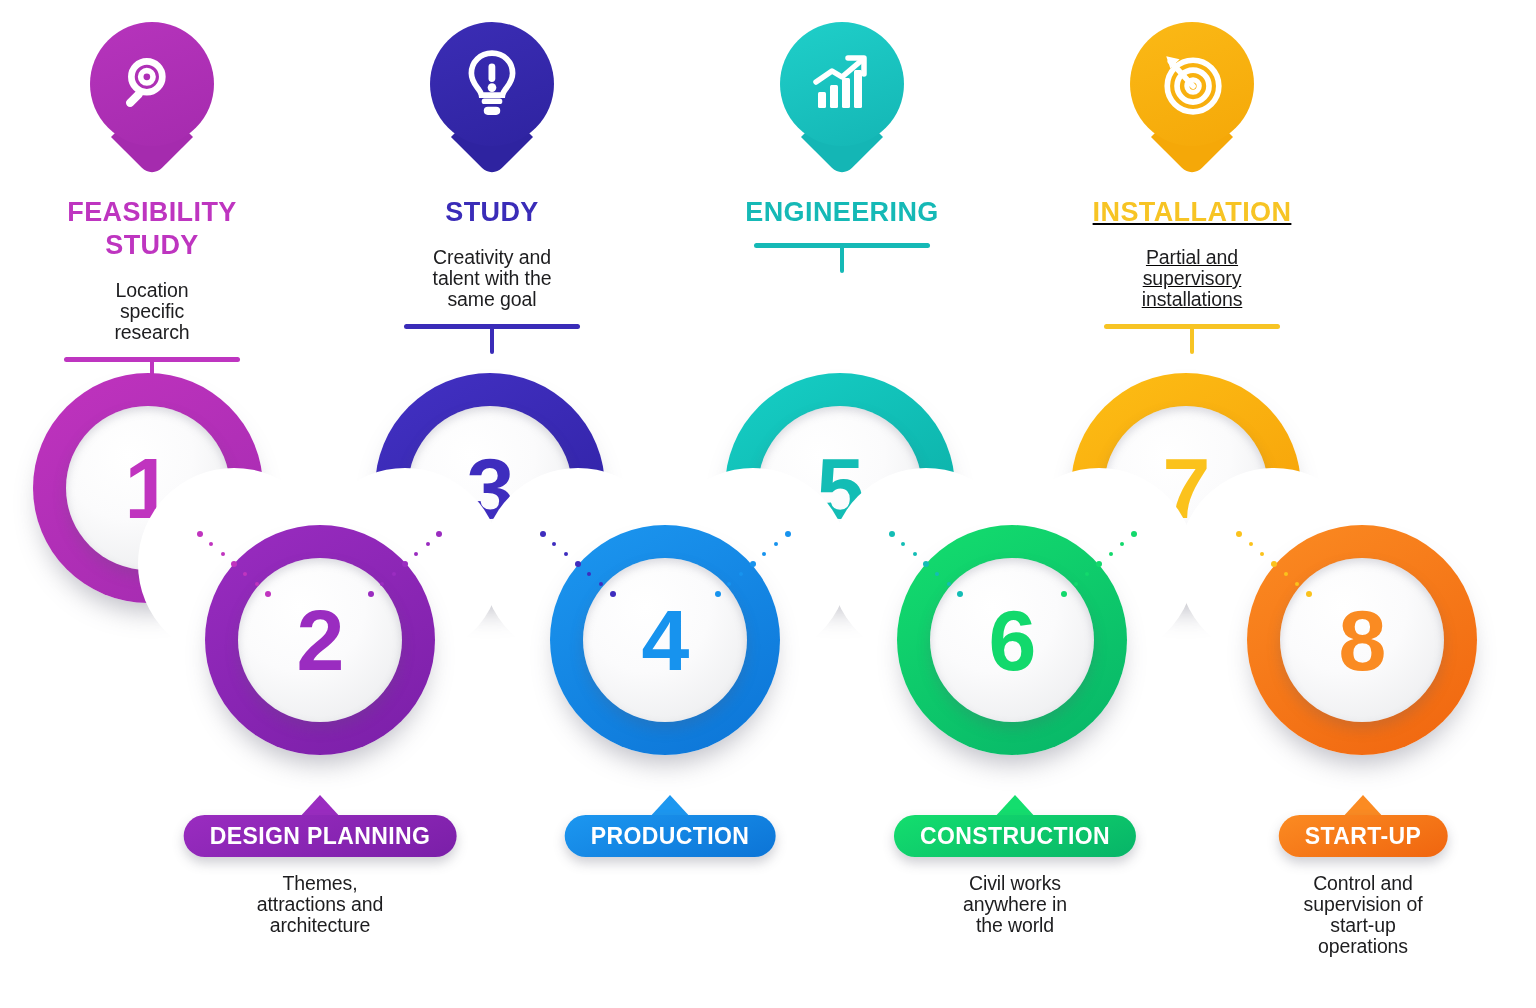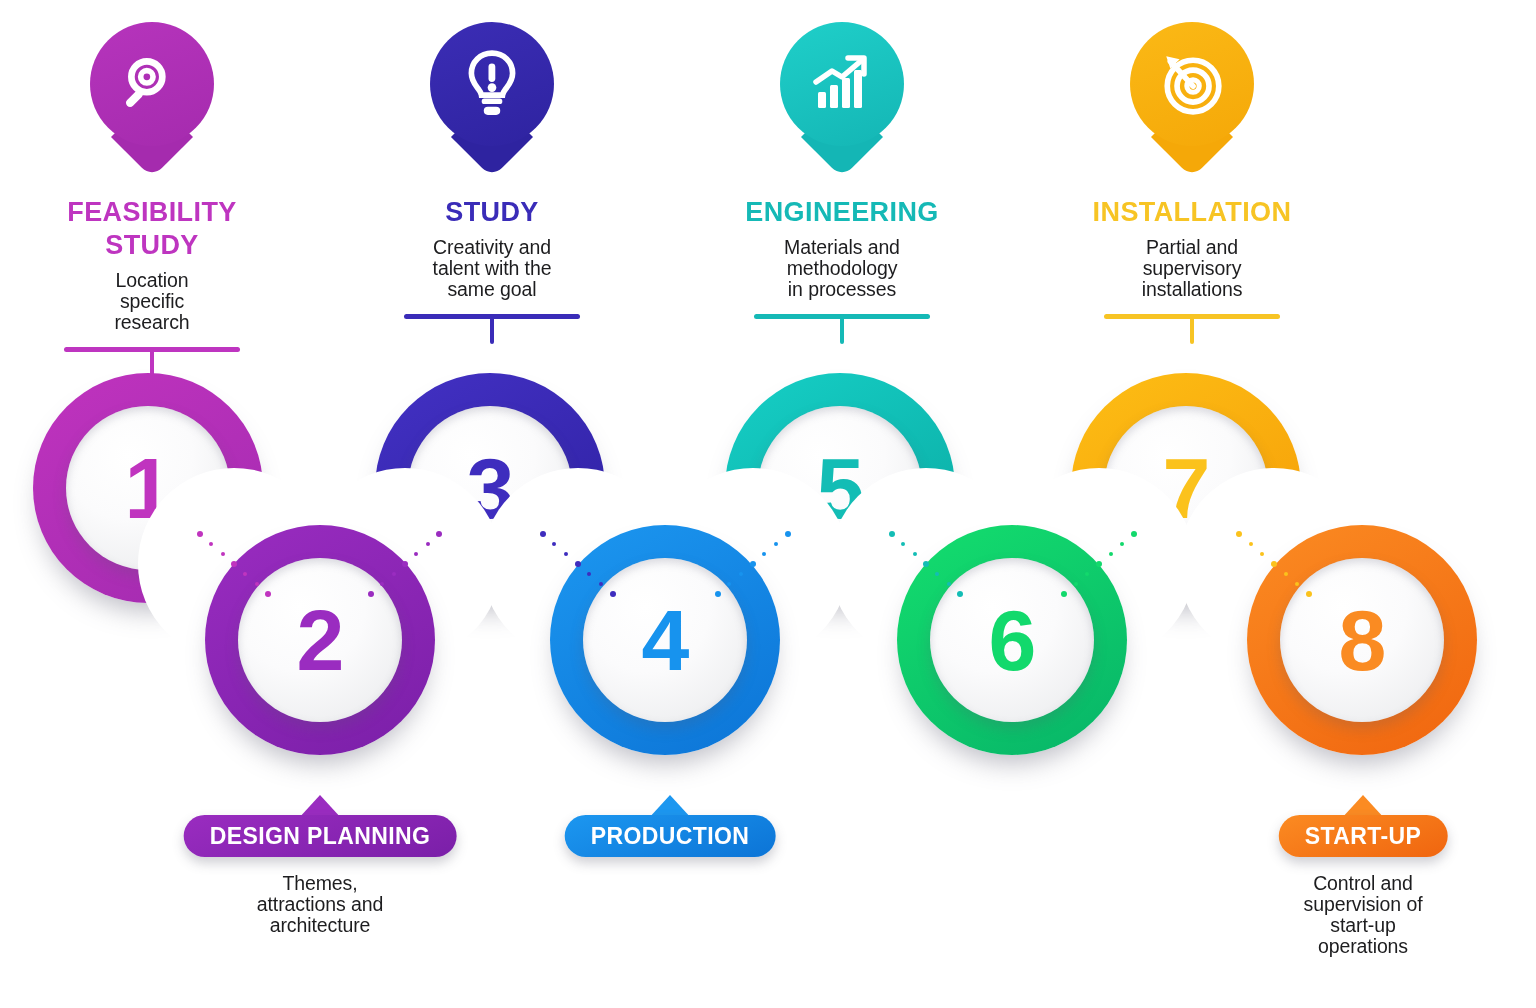--- a/index.html
+++ b/index.html
@@ -22,21 +22,21 @@
   }
   .pin .glyph{
     position:absolute;left:0;top:0;width:124px;height:124px;
     display:flex;align-items:center;justify-content:center;z-index:4;
   }
   .toptitle{
     font-weight:bold;font-size:27px;letter-spacing:.4px;line-height:1.22;
     margin-top:14px;
   }
   .topdesc{
-    color:#1d1d1f;font-size:19.5px;line-height:1.08;margin-top:8px;
+    color:#1d1d1f;font-size:19.5px;line-height:1.08;margin-top:18px;
     letter-spacing:-.1px;
   }
   .rule{position:relative;width:176px;height:30px;margin:14px auto 0;}
   .rule .bar{position:absolute;left:0;top:0;width:176px;height:5px;border-radius:3px;}
   .rule .tick{position:absolute;left:50%;top:0;margin-left:-2px;width:4px;height:30px;border-radius:2px;}
 
   
   .node{position:absolute;width:230px;height:230px;}
   .node .ring{
     position:absolute;left:0;top:0;width:230px;height:230px;border-radius:50%;
@@ -141,28 +141,27 @@
           <rect x="34" y="26" width="8" height="30" rx="1.5" fill="#fff"></rect>
           <rect x="46" y="18" width="8" height="38" rx="1.5" fill="#fff"></rect>
           <path d="M8 30 L24 19 L34 25 L54 8" fill="none" stroke="#fff" stroke-width="5.5" stroke-linecap="round" stroke-linejoin="round"></path>
           <path d="M40 6 H56 V22" fill="none" stroke="#fff" stroke-width="5.5" stroke-linecap="round" stroke-linejoin="round"></path>
         </svg>
       </div>
     </div>
     <div class="toptitle" style="color: rgb(21, 185, 182);">
       <div>ENGINEERING</div>
     </div>
-    <div class="topdesc">Materials and<br>methodology<br>in processes</div>
     <div class="rule">
       <div class="bar" style="background: rgb(21, 185, 182);"></div>
       <div class="tick" style="background: rgb(21, 185, 182);"></div>
     </div>
   </div>
 
-  <div class="topgroup" id="tg3" style="left: 1032px; top: 22px;">
+  <div class="topgroup" id="tg3" style="left: 1032px; top: 22px; text-decoration: underline;">
     <div class="pin">
       <div class="tail" style="background: rgb(245, 168, 8);"></div>
       <div class="bulb" style="background: linear-gradient(160deg, rgb(251, 185, 22) 0%, rgb(245, 168, 8) 100%);"></div>
       <div class="glyph">
         <svg width="66" height="66" viewBox="0 0 64 64">
           <circle cx="33" cy="34" r="25" fill="none" stroke="#fff" stroke-width="5.5"></circle>
           <circle cx="33" cy="34" r="15.5" fill="none" stroke="#fff" stroke-width="5.5"></circle>
           <circle cx="33" cy="34" r="6" fill="none" stroke="#fff" stroke-width="5"></circle>
           <path d="M33 34 L11 10" fill="none" stroke="#fff" stroke-width="5.5" stroke-linecap="round"></path>
           <path d="M7 5 L20 8 L11 17 Z" fill="#fff"></path>
@@ -300,20 +299,27 @@
     <div class="botdesc">Themes,<br>attractions and<br>architecture</div>
   </div>
 
   <div class="botgroup" id="bg1" style="left: 505px; top: 795px;">
     <div class="pillwrap">
       <div class="notch" style="border-bottom: 24px solid rgb(28, 151, 240);"></div>
       <div class="pill" style="background: linear-gradient(160deg, rgb(28, 151, 240) 0%, rgb(12, 116, 214) 100%);">PRODUCTION</div>
     </div>
   </div>
 
+  <div class="botgroup" id="bg2" style="left: 850px; top: 795px;">
+    <div class="pillwrap">
+      <div class="notch" style="border-bottom: 24px solid rgb(20, 222, 110);"></div>
+      <div class="pill" style="background: linear-gradient(160deg, rgb(20, 222, 110) 0%, rgb(7, 180, 104) 100%);">CONSTRUCTION</div>
+    </div>
+    <div class="botdesc">Civil works<br>anywhere in<br>the world</div>
+  </div>
 
   <div class="botgroup" id="bg3" style="left: 1198px; top: 795px;">
     <div class="pillwrap">
       <div class="notch" style="border-bottom: 24px solid rgb(251, 139, 34);"></div>
       <div class="pill" style="background: linear-gradient(160deg, rgb(251, 139, 34) 0%, rgb(240, 101, 15) 100%);">START-UP</div>
     </div>
     <div class="botdesc">Control and<br>supervision of<br>start-up<br>operations</div>
   </div>
 
 </div>

